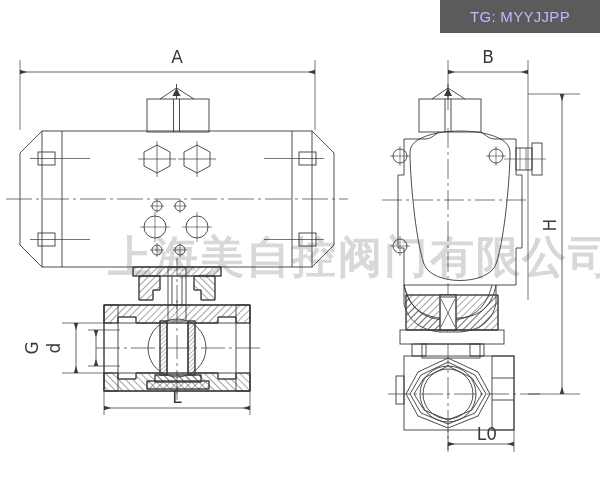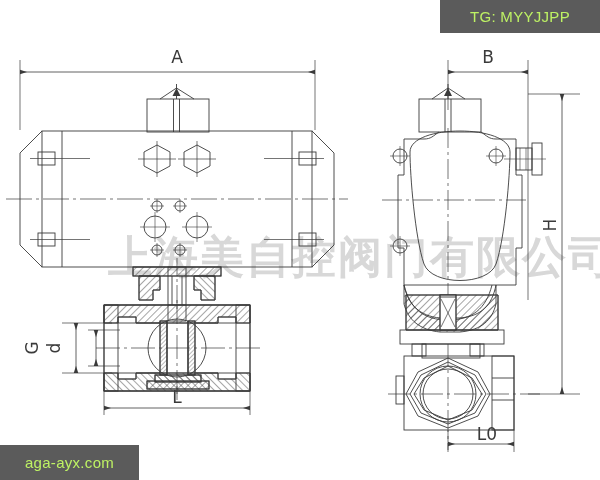--- a/index.html
+++ b/index.html
@@ -12,21 +12,21 @@
     overflow:hidden;
   }
   #drawing-root{
     position:absolute;left:0;top:0;width:600px;height:480px;
   }
   svg.cad{position:absolute;left:0;top:0;width:600px;height:480px;}
 
   .badge{
     position:absolute;
     background:#5b5b5b;
-    color:#bef264;
+    color:#c4b5fd;
     font-size:15px;
     letter-spacing:0.3px;
     display:flex;align-items:center;justify-content:center;
     font-family:"Liberation Sans", sans-serif;
   }
   #tag-badge{ right:0; top:0; width:160px; height:33px; }
   #site-badge{ left:0; bottom:0; width:139px; height:35px; font-size:15px;}
 
   .wm{
     position:absolute;
@@ -353,15 +353,14 @@
       <text x="177" y="403" text-anchor="middle">L</text>
       <text x="0" y="0" text-anchor="middle" transform="translate(38,348) rotate(-90)">G</text>
       <text x="0" y="0" text-anchor="middle" transform="translate(60,348) rotate(-90)">d</text>
       <text x="488" y="63" text-anchor="middle">B</text>
       <text x="0" y="0" text-anchor="middle" transform="translate(556,225) rotate(-90)">H</text>
       <text x="487" y="440" text-anchor="middle">L0</text>
     </g>
   </svg>
 
   <div class="badge" id="tag-badge">TG: MYYJJPP</div>
-  <div class="badge" id="site-badge">aga-ayx.com</div>
 
 </div>
 
 </body></html>

